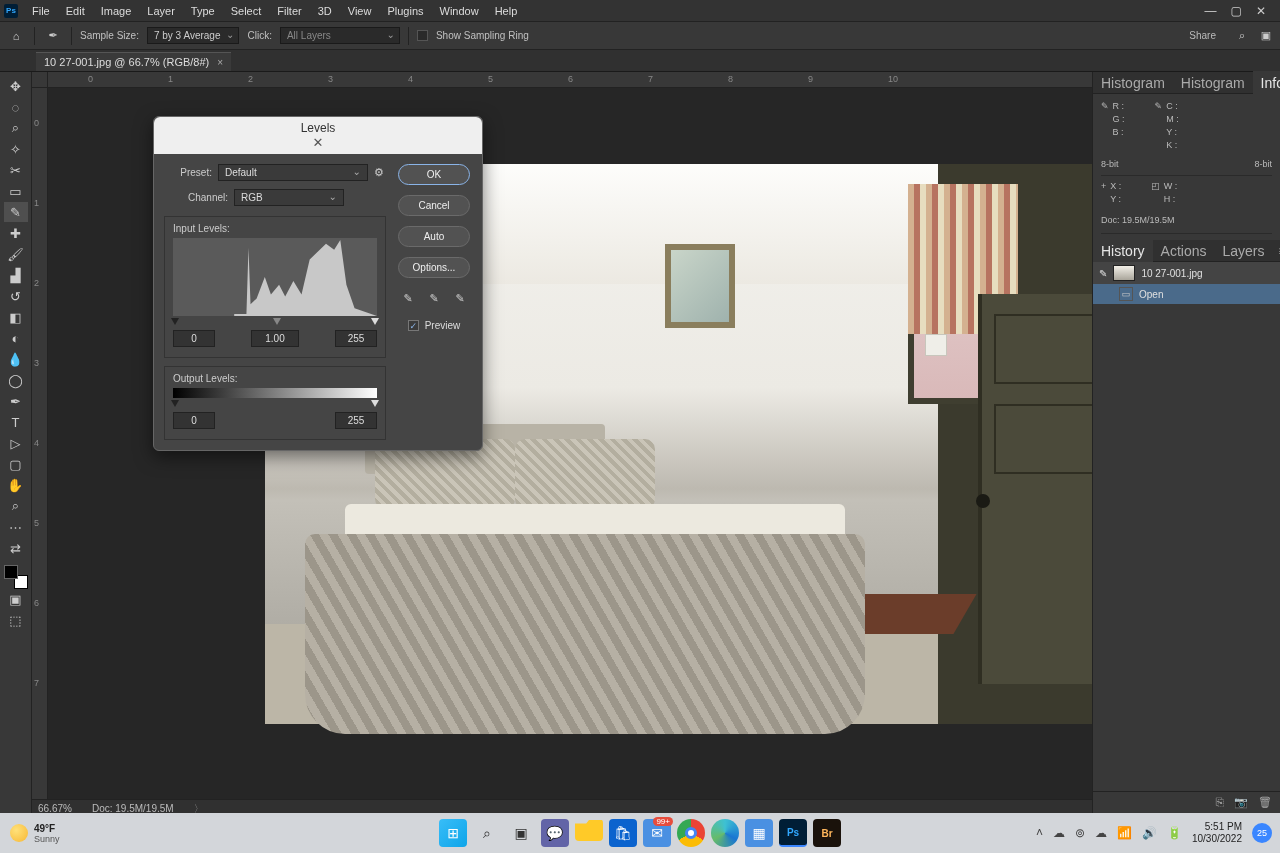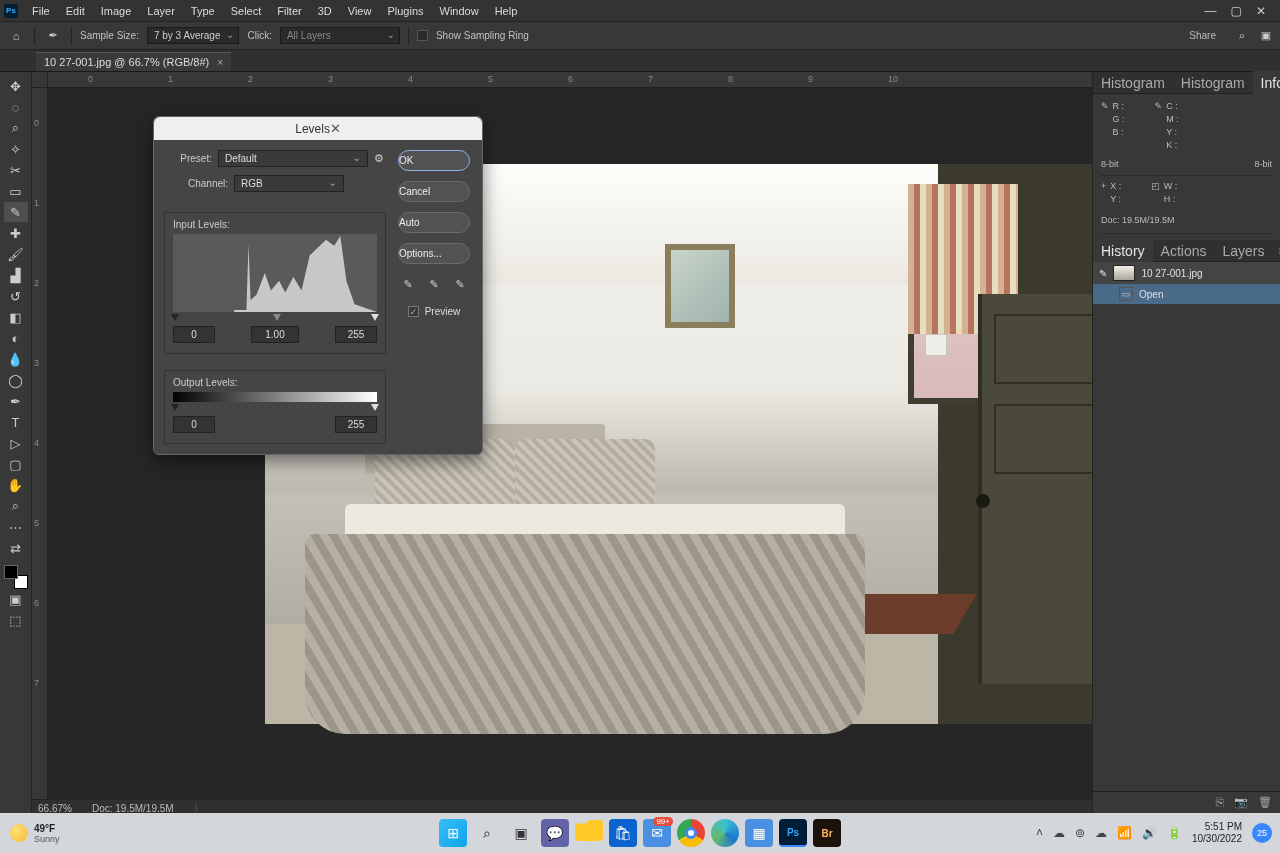--- a/index.html
+++ b/index.html
@@ -71,45 +71,45 @@
 .hist-row { display:flex; align-items:center; gap:6px; padding:3px 6px;}
 .hist-row.sel { background:#4a6a8a;}
 .hist-row.light { background:#444;}
 .thumb { width:22px; height:16px; background:linear-gradient(180deg,#f2efe7,#a9a59a); border:1px solid #222;}
 .hist-foot { height:22px; border-top:1px solid #222; display:flex; justify-content:flex-end; align-items:center; gap:10px; padding:0 8px; color:#aaa;}
 
 .statusbar { position:absolute; left:32px; bottom:36px; right:188px; height:18px; background:#303030; border-top:1px solid #222; display:flex; align-items:center; font-size:10px; color:#bbb; padding:0 6px; gap:20px;}
 .statusbar .caret{color:#888;}
 
 .dialog { position:absolute; left:153px; top:116px; width:330px; background:#454545; border:1px solid #666; border-radius:6px; box-shadow:0 6px 18px rgba(0,0,0,0.5); color:#ddd; font-size:11px;}
-.dlg-title { background:#efefef; color:#333; padding:4px 26px; border-radius:6px 6px 0 0; display:flex; justify-content:center; align-items:center; font-size:12px;}
+.dlg-title { background:#efefef; color:#333; padding:4px 26px; border-radius:6px 6px 0 0; display:flex; justify-content:space-between; align-items:center; font-size:12px;flex-direction:column;}
 .dlg-close { color:#555; font-size:13px;}
 .dlg-body { display:flex; gap:10px; padding:10px;}
 .dlg-left { flex:1;}
 .dlg-right { width:76px; display:flex; flex-direction:column; gap:10px; align-items:center;}
 .dlg-row { display:flex; align-items:center; gap:6px; margin-bottom:8px;}
 .dlg-lbl { width:48px; text-align:right; color:#ccc; font-size:10px;}
 .dlg-select { flex:1; background:#3a3a3a; border:1px solid #222; padding:2px 6px; font-size:10px; color:#ddd; position:relative;}
 .dlg-select::after{content:"⌄";position:absolute;right:6px;top:1px;color:#aaa;}
 .gearic { width:12px; color:#ccc;}
-.dlg-section { border:1px solid #333; padding:6px 8px 10px; margin-top:20px;}
+.dlg-section { border:1px solid #333; padding:6px 8px 10px; margin-top:10px;}
 .sec-label { font-size:10px; color:#ccc; margin-bottom:4px;}
 .histogram { height:78px; background:#5a5a5a; position:relative; overflow:hidden;}
 .histogram svg { width:100%; height:100%; display:block;}
 .slider { height:8px; position:relative; margin-top:2px;}
 .slider .tri { position:absolute; top:0; width:0;height:0;border-left:4px solid transparent;border-right:4px solid transparent;}
 .tri.black{border-top:7px solid #222;left:-2px;}
 .tri.gray{border-top:7px solid #888;left:49%;}
 .tri.white{border-top:7px solid #ddd;right:-2px;}
 .num-row { display:flex; justify-content:space-between; margin-top:4px;}
 .num-row.two { justify-content:space-between;}
 .num { width:42px; background:#333; border:1px solid #222; color:#ddd; font-size:10px; text-align:center; padding:2px 0;}
 .num.mid{width:48px;}
 .gradient { height:10px; background:linear-gradient(90deg,#000,#fff);}
-.dlg-btn { width:72px; padding:4px 0; text-align:left; background:#525252; border:1px solid #6a6a6a; border-radius:12px; font-size:10px; color:#eee;}
+.dlg-btn { width:72px; padding:4px 0; text-align:center; background:#525252; border:1px solid #6a6a6a; border-radius:12px; font-size:10px; color:#eee;}
 .dlg-btn.primary { border:1px solid #8ab4e8;}
 .eyedrops { display:flex; gap:10px; margin-top:2px;}
 .eyedrop { width:16px; height:16px; color:#ccc; display:flex; align-items:center; justify-content:center;}
 .chk-row { display:flex; align-items:center; gap:6px; margin-top:4px; font-size:10px; color:#ddd;}
 .chkbox { width:11px; height:11px; background:#3a3a3a; border:1px solid #777; display:flex; align-items:center; justify-content:center; color:#8ab4e8; font-size:9px;}
 
 .taskbar { position:absolute; left:0; right:0; bottom:0; height:40px; background:rgba(225,228,232,0.92); display:flex; align-items:center; color:#222; font-size:10px;gap:8px;}
 .tb-left { display:flex; align-items:center; gap:6px; padding-left:10px;}
 .weather-ic { width:18px;height:18px;border-radius:50%;background:radial-gradient(circle at 35% 35%,#ffe17a,#f7b733);}
 .tb-center { position:absolute; left:50%; transform:translateX(-50%); display:flex; gap:6px;}
@@ -375,21 +375,21 @@
             <div class="tri black"></div>
             <div class="tri gray"></div>
             <div class="tri white"></div>
           </div>
         <div class="num-row">
           <div class="num">0</div>
           <div class="num mid">1.00</div>
           <div class="num">255</div>
         </div>
       </div>
-      <div class="dlg-section" style="margin-top:16px">
+      <div class="dlg-section" style="margin-top:8px">
         <div class="sec-label">Output Levels:</div>
         <div class="gradient"></div>
         <div class="slider noshift">
             <div class="tri black"></div>
             <div class="tri white"></div>
           </div>
         <div class="num-row two">
           <div class="num">0</div>
           <div class="num">255</div>
         </div>

